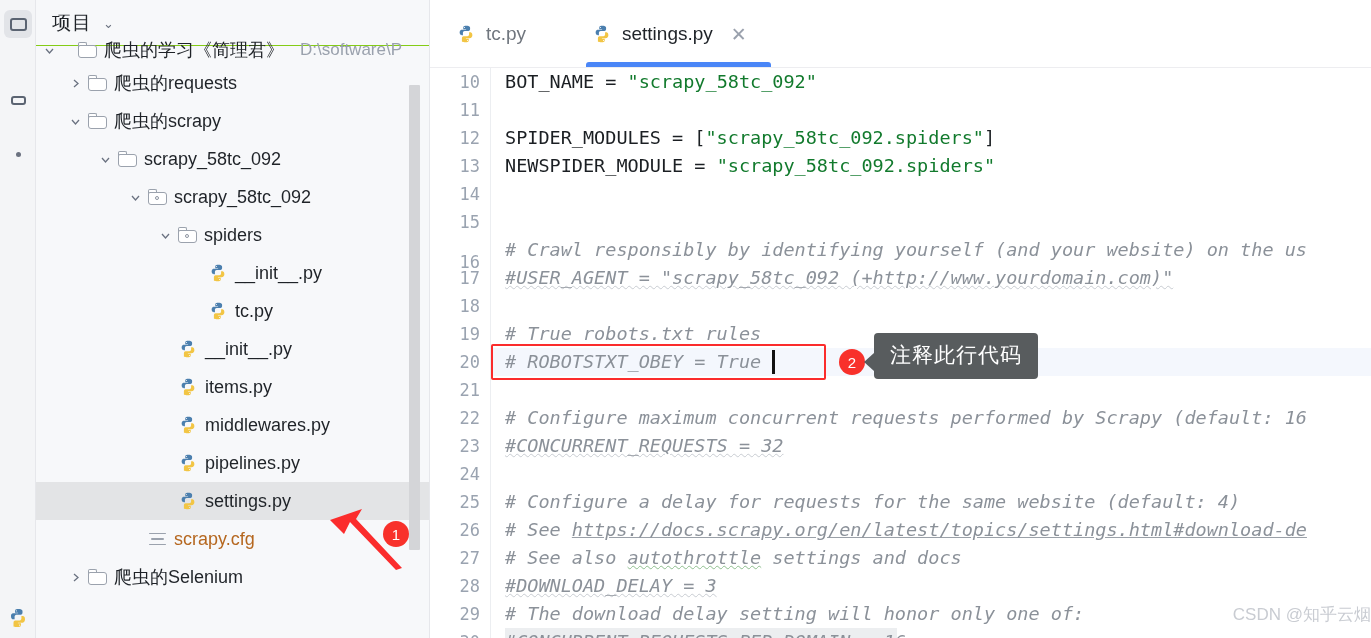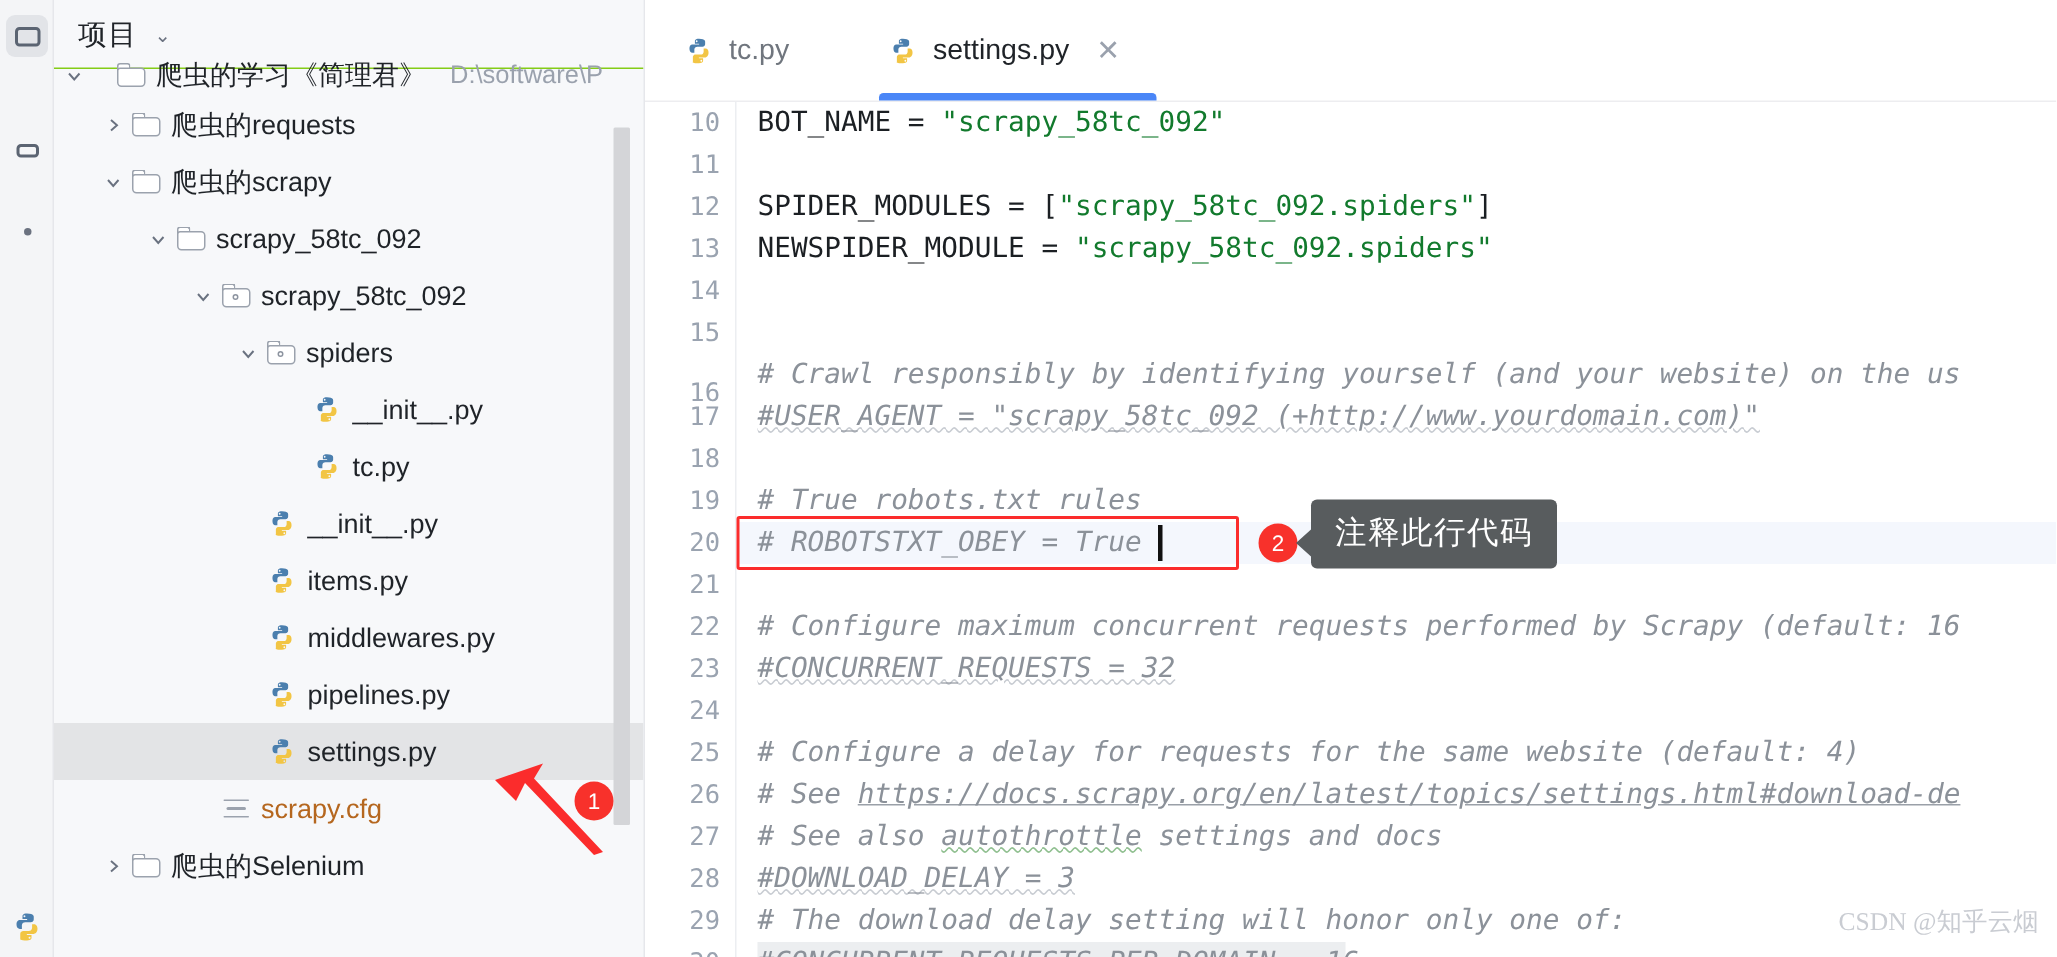--- a/index.html
+++ b/index.html
@@ -150,22 +150,22 @@
     white-space:nowrap;
   }
   .tooltip-arrow {
     position:absolute; width:0;height:0;
     border-top: 9px solid transparent; border-bottom: 9px solid transparent;
     border-right: 10px solid #585c5e;
   }
   .arrow-anno { position:absolute; pointer-events:none; }
 
   .watermark {
-    position:absolute; right: 12px; bottom: 12px;
-    font-size:17px; color:#c9ccd2; font-family:Liberation Serif, serif;
+    position:absolute; right: 0; bottom: 12px;
+    font-size:17px; color:#c9ccd2; font-family:Liberation Sans, sans-serif;
     white-space:nowrap;
   }
 </style>
 </head>
 <body>
 
 <div id="app">
 
   <div class="toolstrip">
     <div class="ts-btn ts-1 active">

